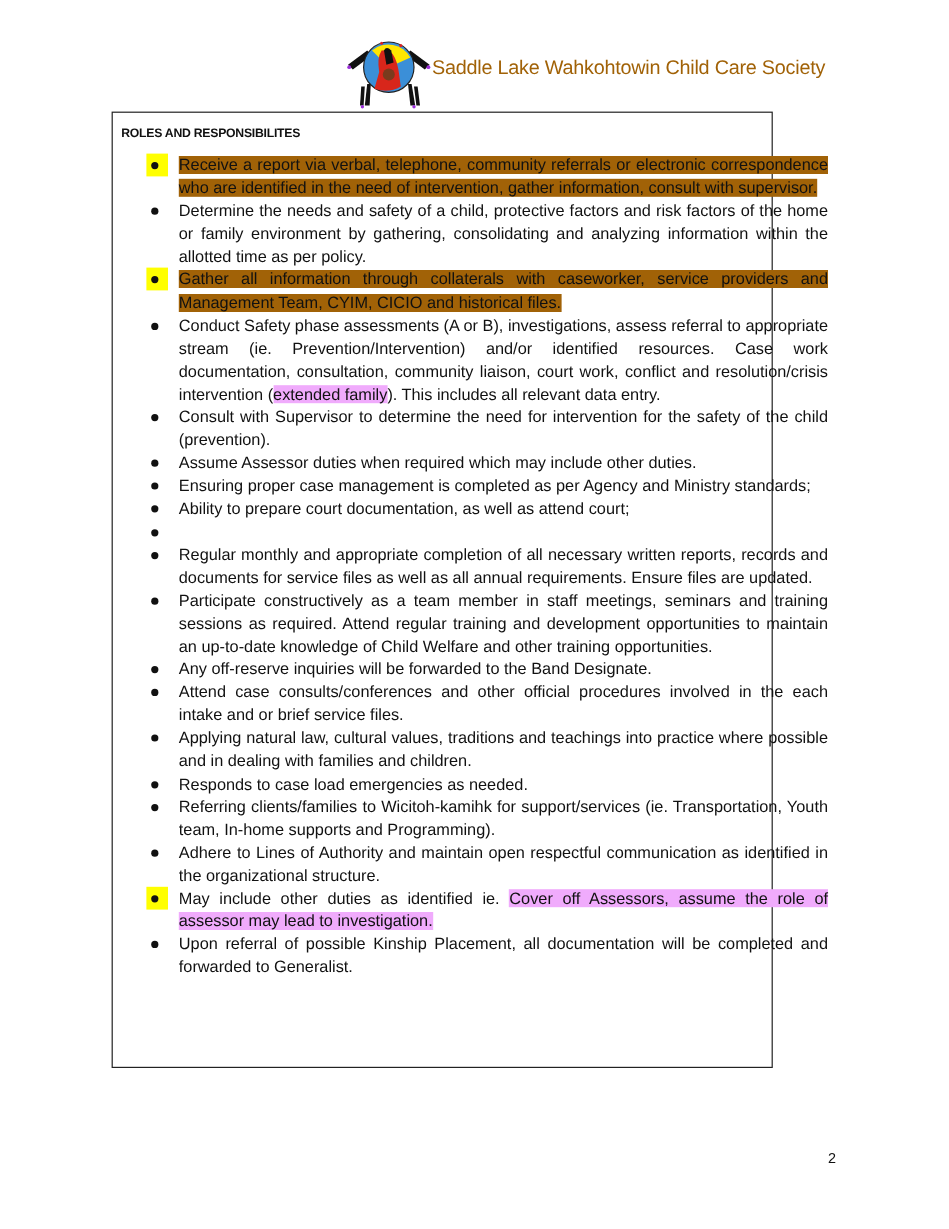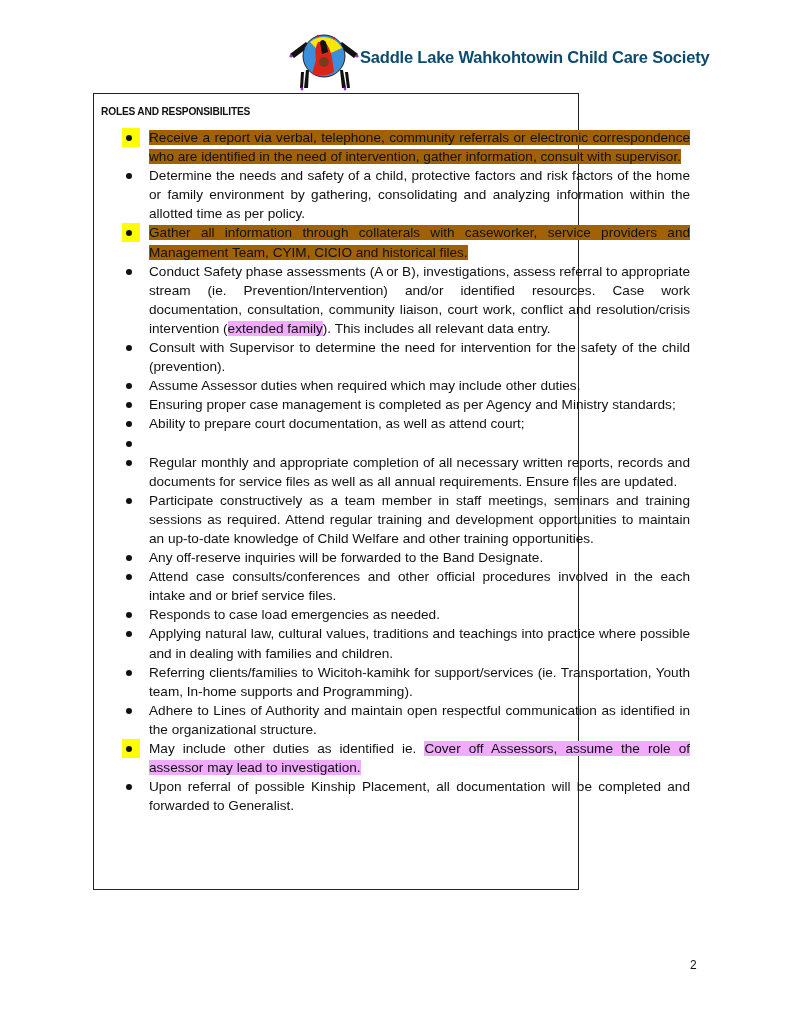--- a/index.html
+++ b/index.html
@@ -1,22 +1,22 @@
 <!DOCTYPE html>
 <html><head>
 <meta charset="utf-8">
 <style>
   html, body { margin:0; padding:0; background:#ffffff; }
   body { width:791px; height:1024px; position:relative; overflow:hidden;
          font-family:"Liberation Sans", sans-serif; color:#111; }
   .header { position:absolute; left:288px; top:28px; height:62px; width:420px; }
   .logo { position:absolute; left:0; top:0; width:72px; height:64px; }
-  .org-name { position:absolute; left:72px; top:20px; font-size:16.5px; font-weight:bold;
-              letter-spacing:-0.2px; white-space:nowrap; color:#0c4a6e; }
-  .box { position:absolute; left:93px; top:93px; width:486px; height:797px;
+  .org-name { position:absolute; left:72px; top:20px; font-size:16.5px; font-weight:normal;
+              letter-spacing:-0.2px; white-space:nowrap; color:#a16207; }
+  .box { position:absolute; left:93px; top:93px; width:551px; height:797px;
          border:1px solid #222; box-sizing:border-box; }
   .section-title { position:absolute; left:7px; top:12px; font-size:10.2px; font-weight:bold;
                    letter-spacing:-0.2px; }
   ul.resp { position:absolute; left:28px; top:34px; width:568px; margin:0; padding:0;
             list-style:none; font-size:13.6px; line-height:19.1px; }
   ul.resp li { position:relative; padding-left:27px; text-align:justify; margin:0; }
   ul.resp li .bullet { position:absolute; left:0; top:0; width:18px; display:inline-block; }
   ul.resp li .bullet::before { content:""; position:absolute; left:4px; top:7px; width:6px; height:6px;
                                border-radius:50%; background:#111; }
   .hl { background:#f0abfc; }
@@ -66,22 +66,22 @@
       <li><span class="bullet"></span><span>Conduct Safety phase assessments (A or B), investigations, assess referral to appropriate stream (ie. Prevention/Intervention) and/or identified resources. Case work documentation, consultation, community liaison, court work, conflict and resolution/crisis intervention (</span><span class="hl">extended family</span><span>).  This includes all relevant data entry.</span></li>
       <li><span class="bullet"></span><span class="txt">Consult with Supervisor to determine the need for intervention for the safety of the child (prevention).</span></li>
       <li><span class="bullet"></span><span class="txt">Assume Assessor duties when required which may include other duties.</span></li>
       <li><span class="bullet"></span><span class="txt">Ensuring proper case management is completed as per Agency and Ministry standards;</span></li>
       <li><span class="bullet"></span><span class="txt">Ability to prepare court documentation, as well as attend court;</span></li>
       <li class="empty-li"><span class="bullet"></span><span class="txt"></span></li>
       <li><span class="bullet"></span><span class="txt">Regular monthly and appropriate completion of all necessary written reports, records and documents for service files as well as all annual requirements.  Ensure files are updated.</span></li>
       <li><span class="bullet"></span><span class="txt">Participate constructively as a team member in staff meetings, seminars and training sessions as required. Attend regular training and development opportunities to maintain an up-to-date knowledge of Child Welfare and other training opportunities.</span></li>
       <li><span class="bullet"></span><span class="txt">Any off-reserve inquiries will be forwarded to the Band Designate.</span></li>
       <li><span class="bullet"></span><span class="txt">Attend case consults/conferences and other official procedures involved in the each intake and or brief service files.</span></li>
+      <li><span class="bullet"></span><span class="txt">Applying natural law, cultural values, traditions and teachings into practice where possible and in dealing with families and children.</span></li>
       <li><span class="bullet"></span><span class="txt">Responds to case load emergencies as needed.</span></li>
-      <li><span class="bullet"></span><span class="txt">Applying natural law, cultural values, traditions and teachings into practice where possible and in dealing with families and children.</span></li>
       <li><span class="bullet"></span><span class="txt">Referring clients/families to Wicitoh-kamihk for support/services (ie. Transportation, Youth team, In-home supports and Programming).</span></li>
       <li><span class="bullet"></span><span class="txt">Adhere to Lines of Authority and maintain open respectful communication as identified in the organizational structure.</span></li>
       <li class="bullet-hl"><span class="bullet"></span><span>May include other duties as identified ie.  </span><span class="hl">Cover off Assessors, assume the role of assessor may lead to investigation.</span><span></span></li>
       <li><span class="bullet"></span><span class="txt">Upon referral of possible Kinship Placement, all documentation will be completed and forwarded to Generalist.</span></li>
     </ul>
 </div>
 
 <div class="page-num">2</div>
 
 </body></html>

